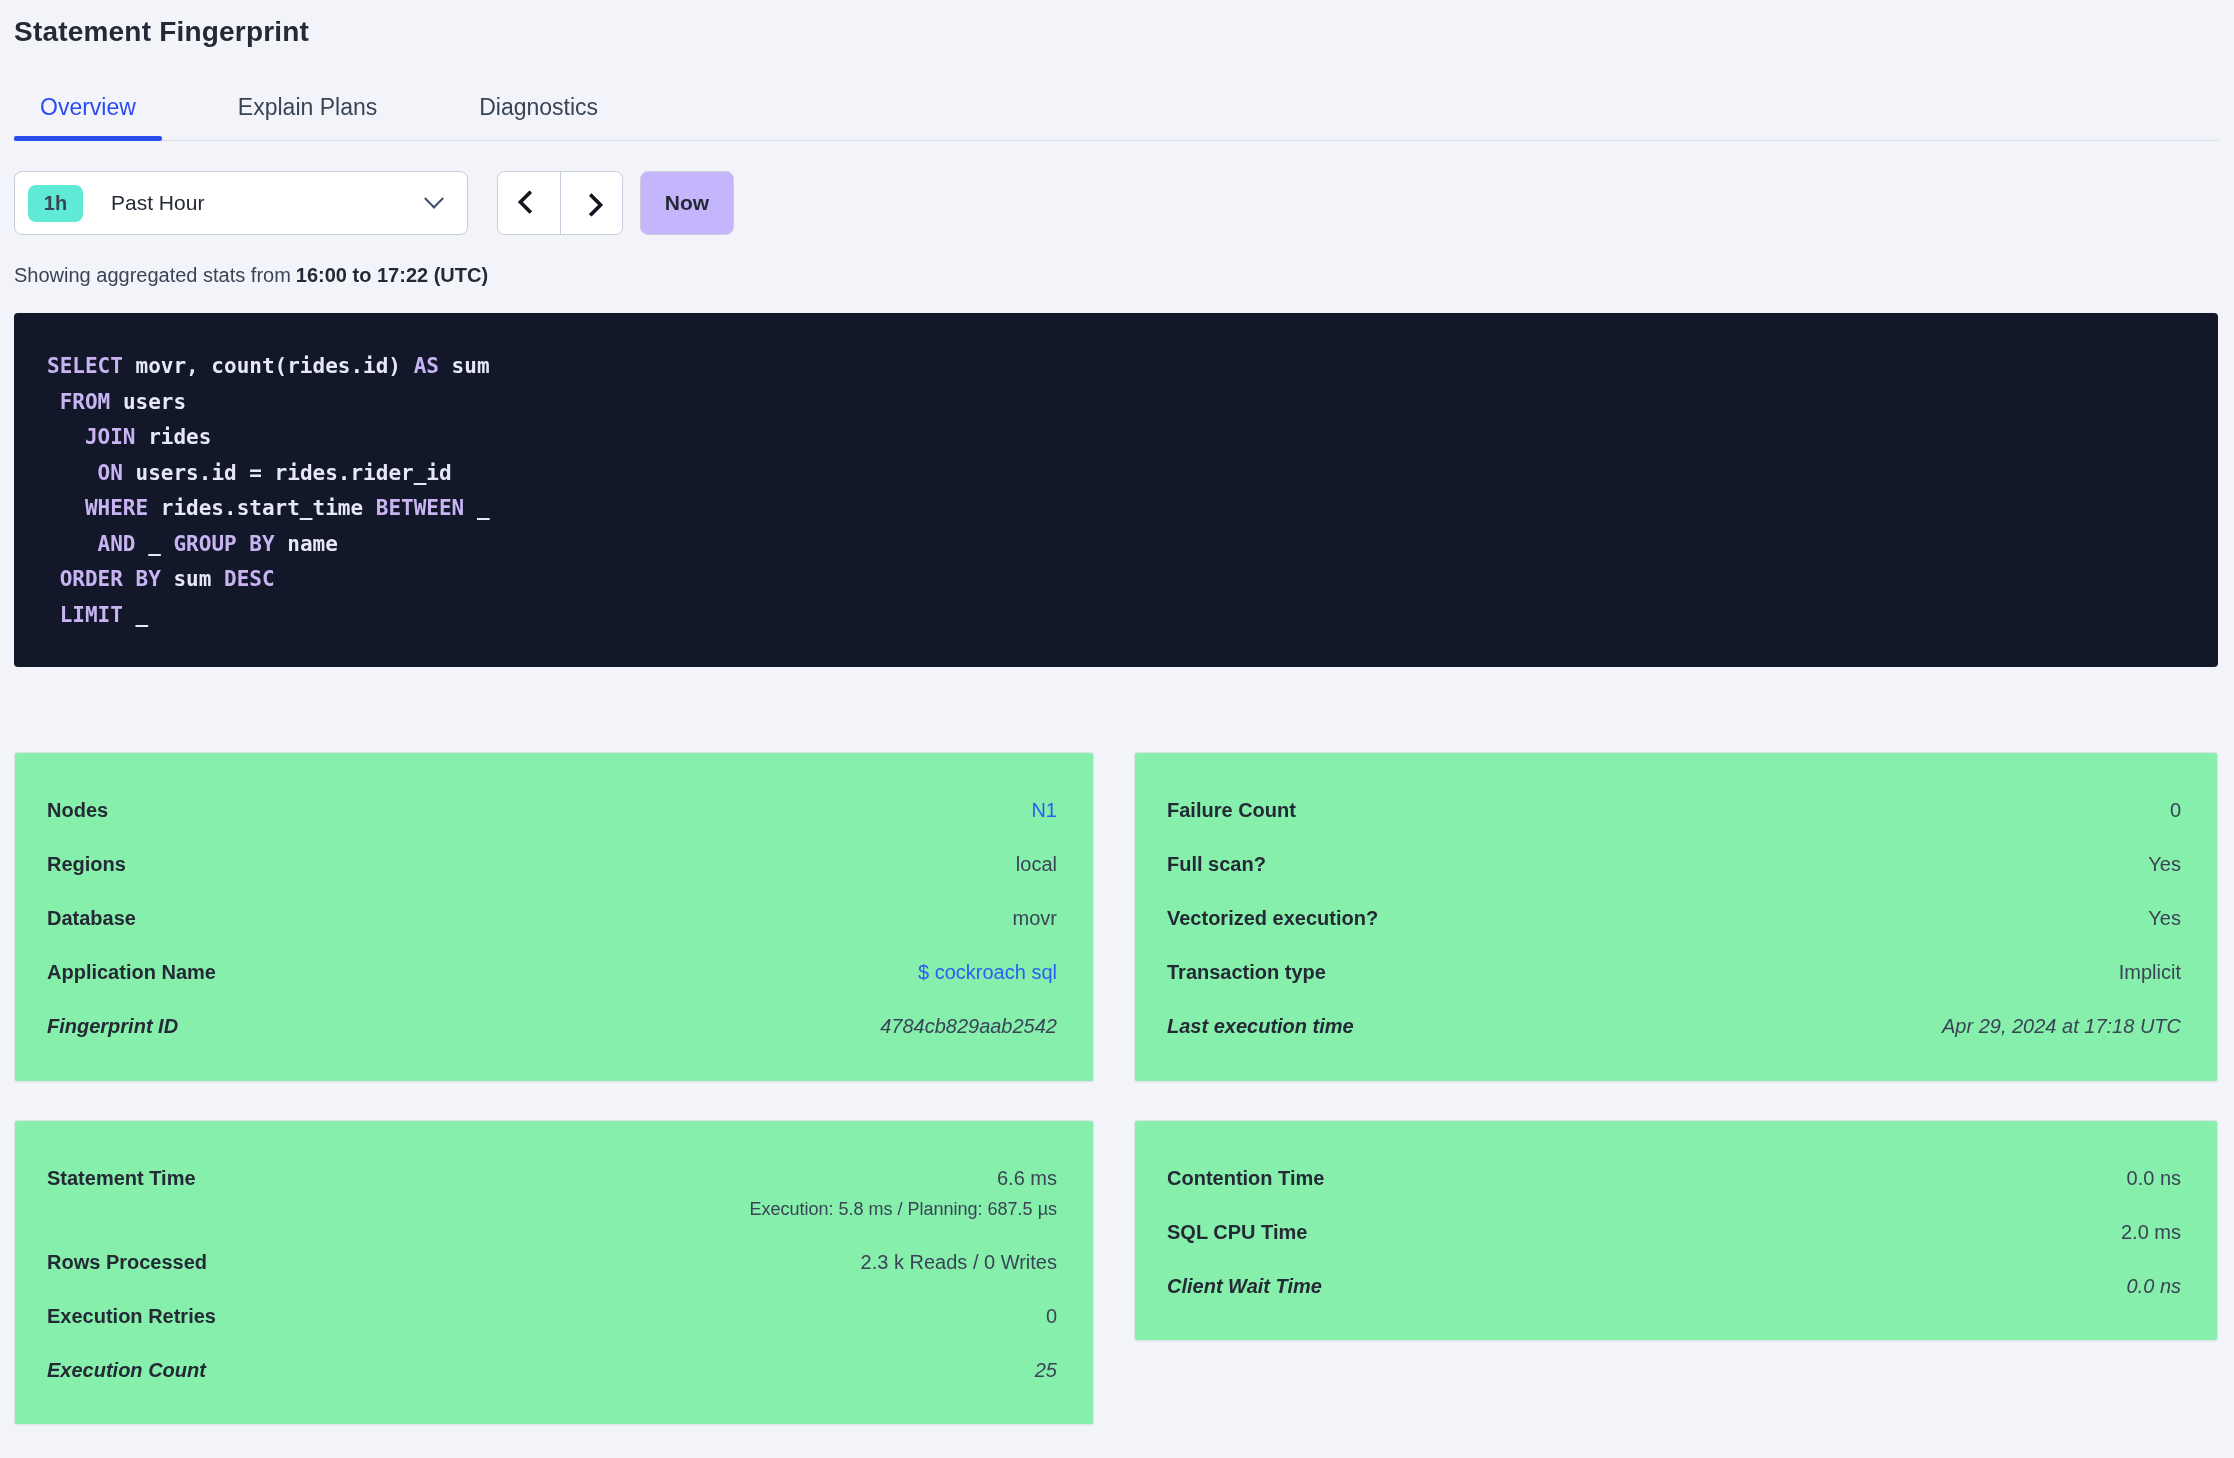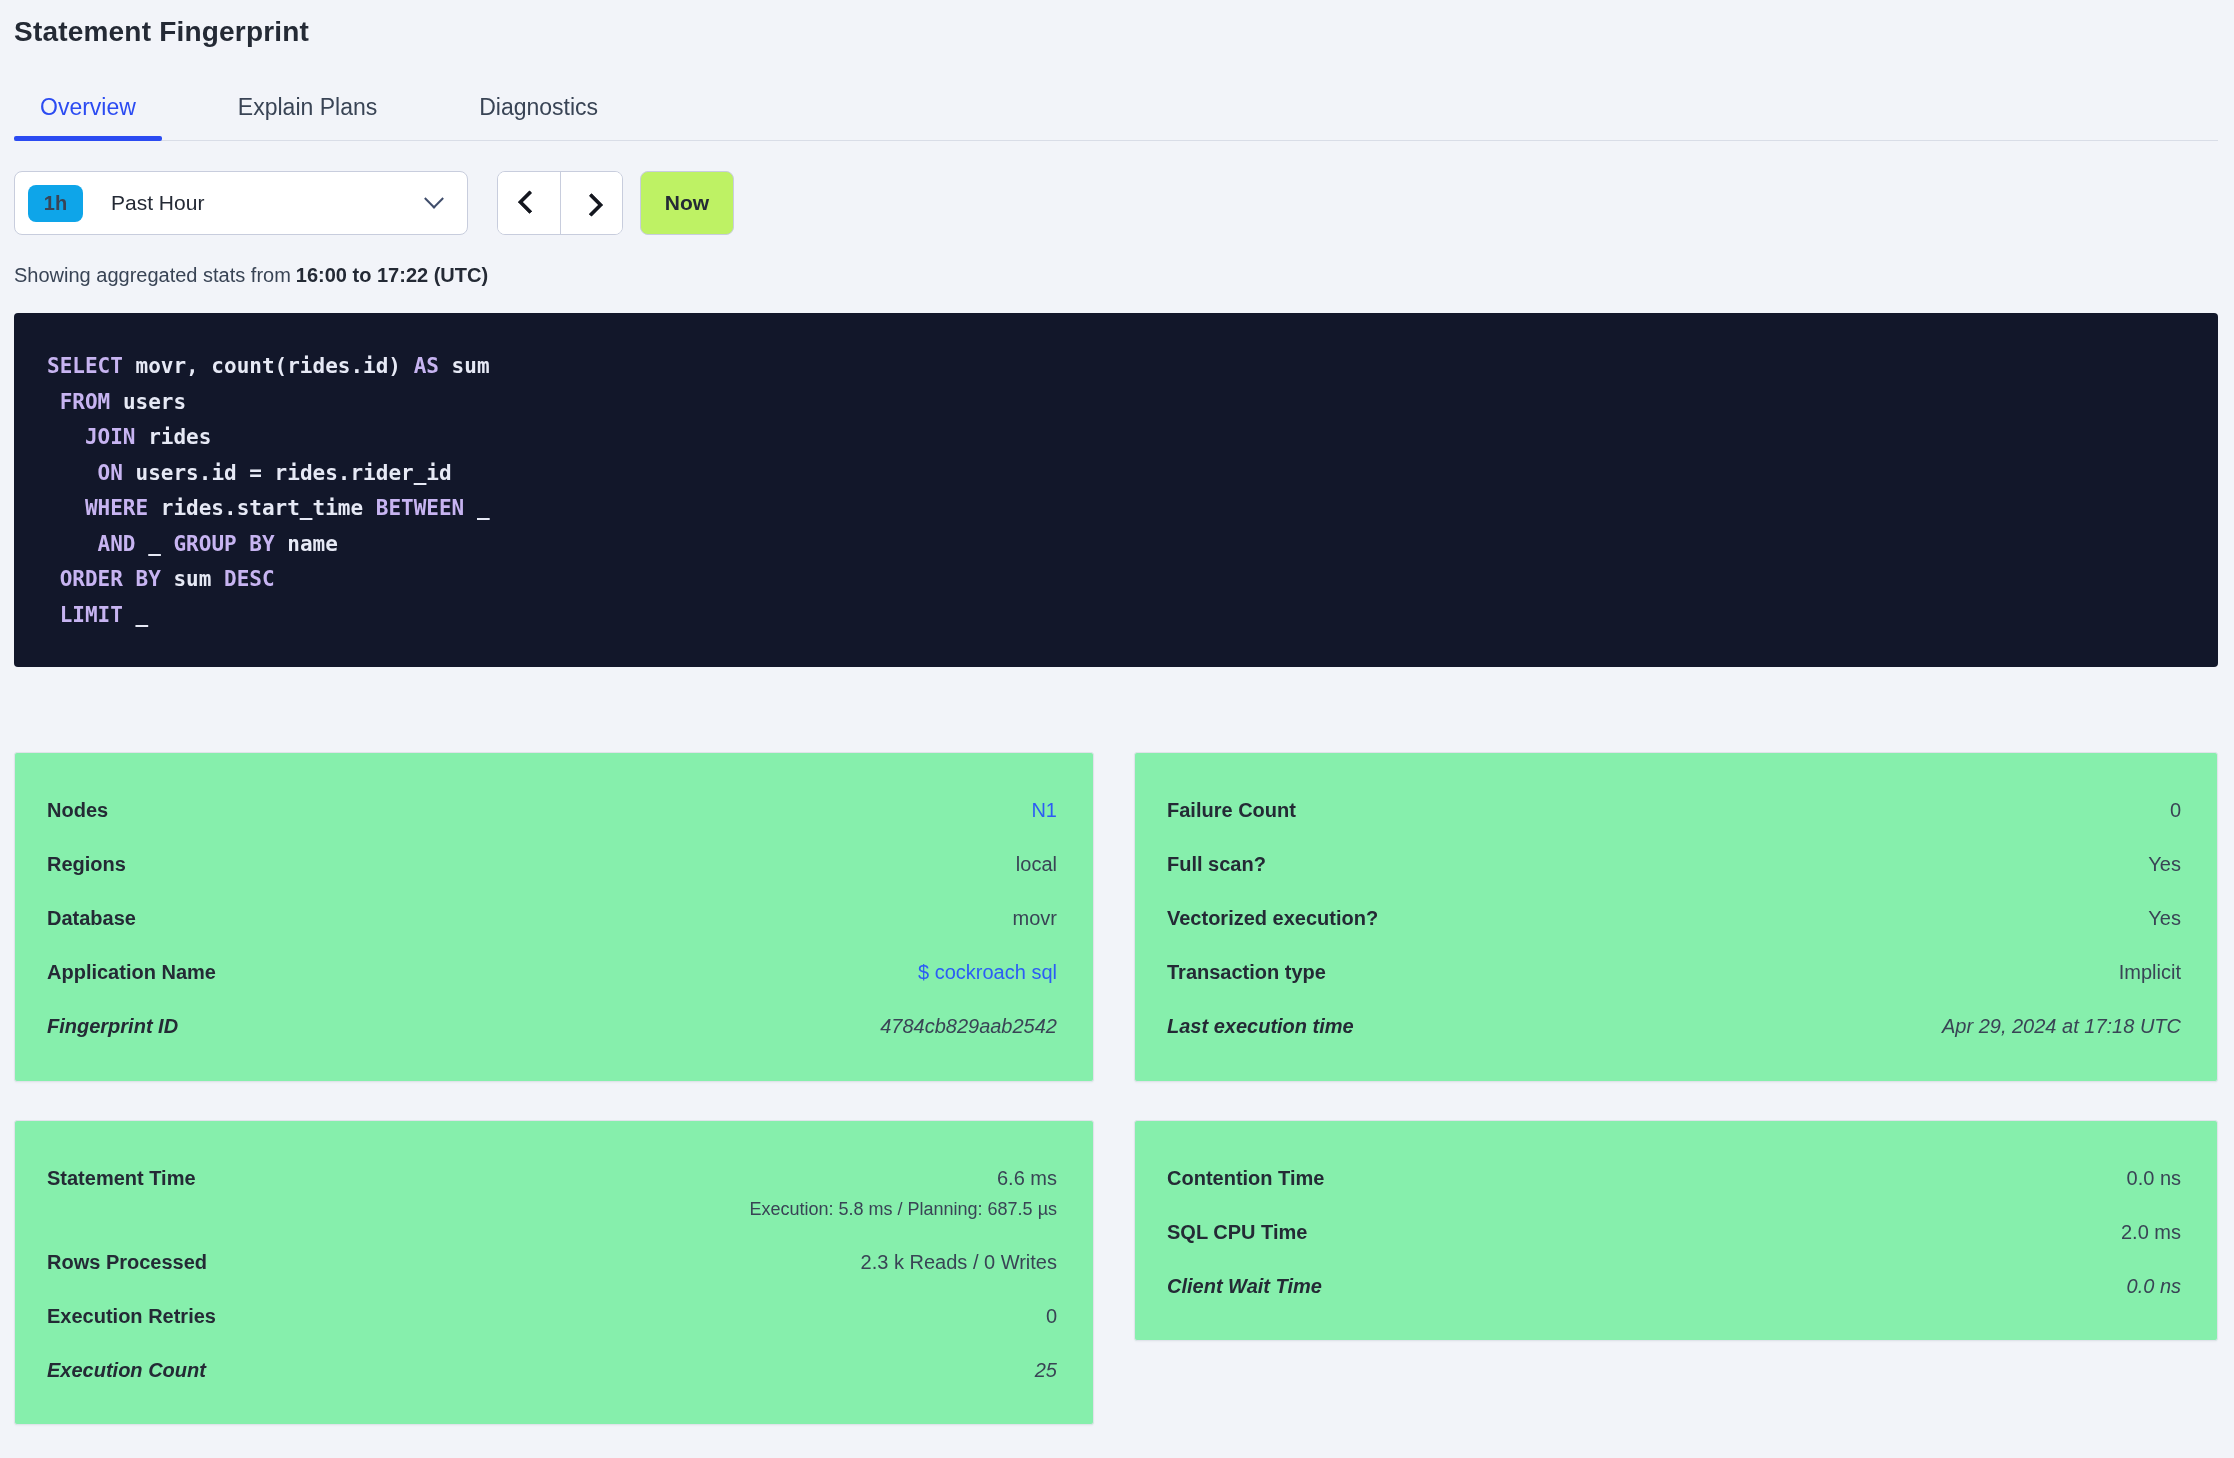--- a/index.html
+++ b/index.html
@@ -50,21 +50,21 @@
     width: 454px; height: 64px;
     background: #ffffff;
     border: 1px solid #c8cddd;
     border-radius: 8px;
     display: flex; align-items: center;
     padding: 0 26px 0 13px;
     cursor: pointer;
   }
   .range-badge {
     width: 55px; height: 37px;
-    background: #0ea5e9;
+    background: #5eead4;
     border-radius: 8px;
     display: flex; align-items: center; justify-content: center;
     font-size: 20px; font-weight: 700; color: #394455;
     margin-right: 28px;
   }
   .range-label { font-size: 21px; color: #242a35; }
   .chev { display: inline-block; border-style: solid; border-color: #3f4d6b; }
   .chev-down {
     margin-left: auto;
     width: 14px; height: 14px;
@@ -91,21 +91,21 @@
     width: 17px; height: 17px;
     border-color: #14171f;
     border-width: 0 4.5px 4.5px 0;
     border-radius: 1px;
   }
   .chev-left  { transform: rotate(135deg) translate(-1px,1px); }
   .chev-right { transform: rotate(-45deg) translate(-1px,1px); }
   .now-btn {
     margin-left: 17px;
     width: 94px; height: 64px;
-    background: #bef264;
+    background: #c4b5fd;
     border: 1px solid #c8cddd;
     border-radius: 8px;
     font-family: "Liberation Sans", sans-serif;
     font-size: 21px; font-weight: 600; color: #242a35;
     cursor: pointer;
   }
 
   
   .stats-line { margin-top: 29px; font-size: 20px; color: #394455; }
   .stats-line .bold { font-weight: 700; color: #242a35; margin-left: 5px; }

